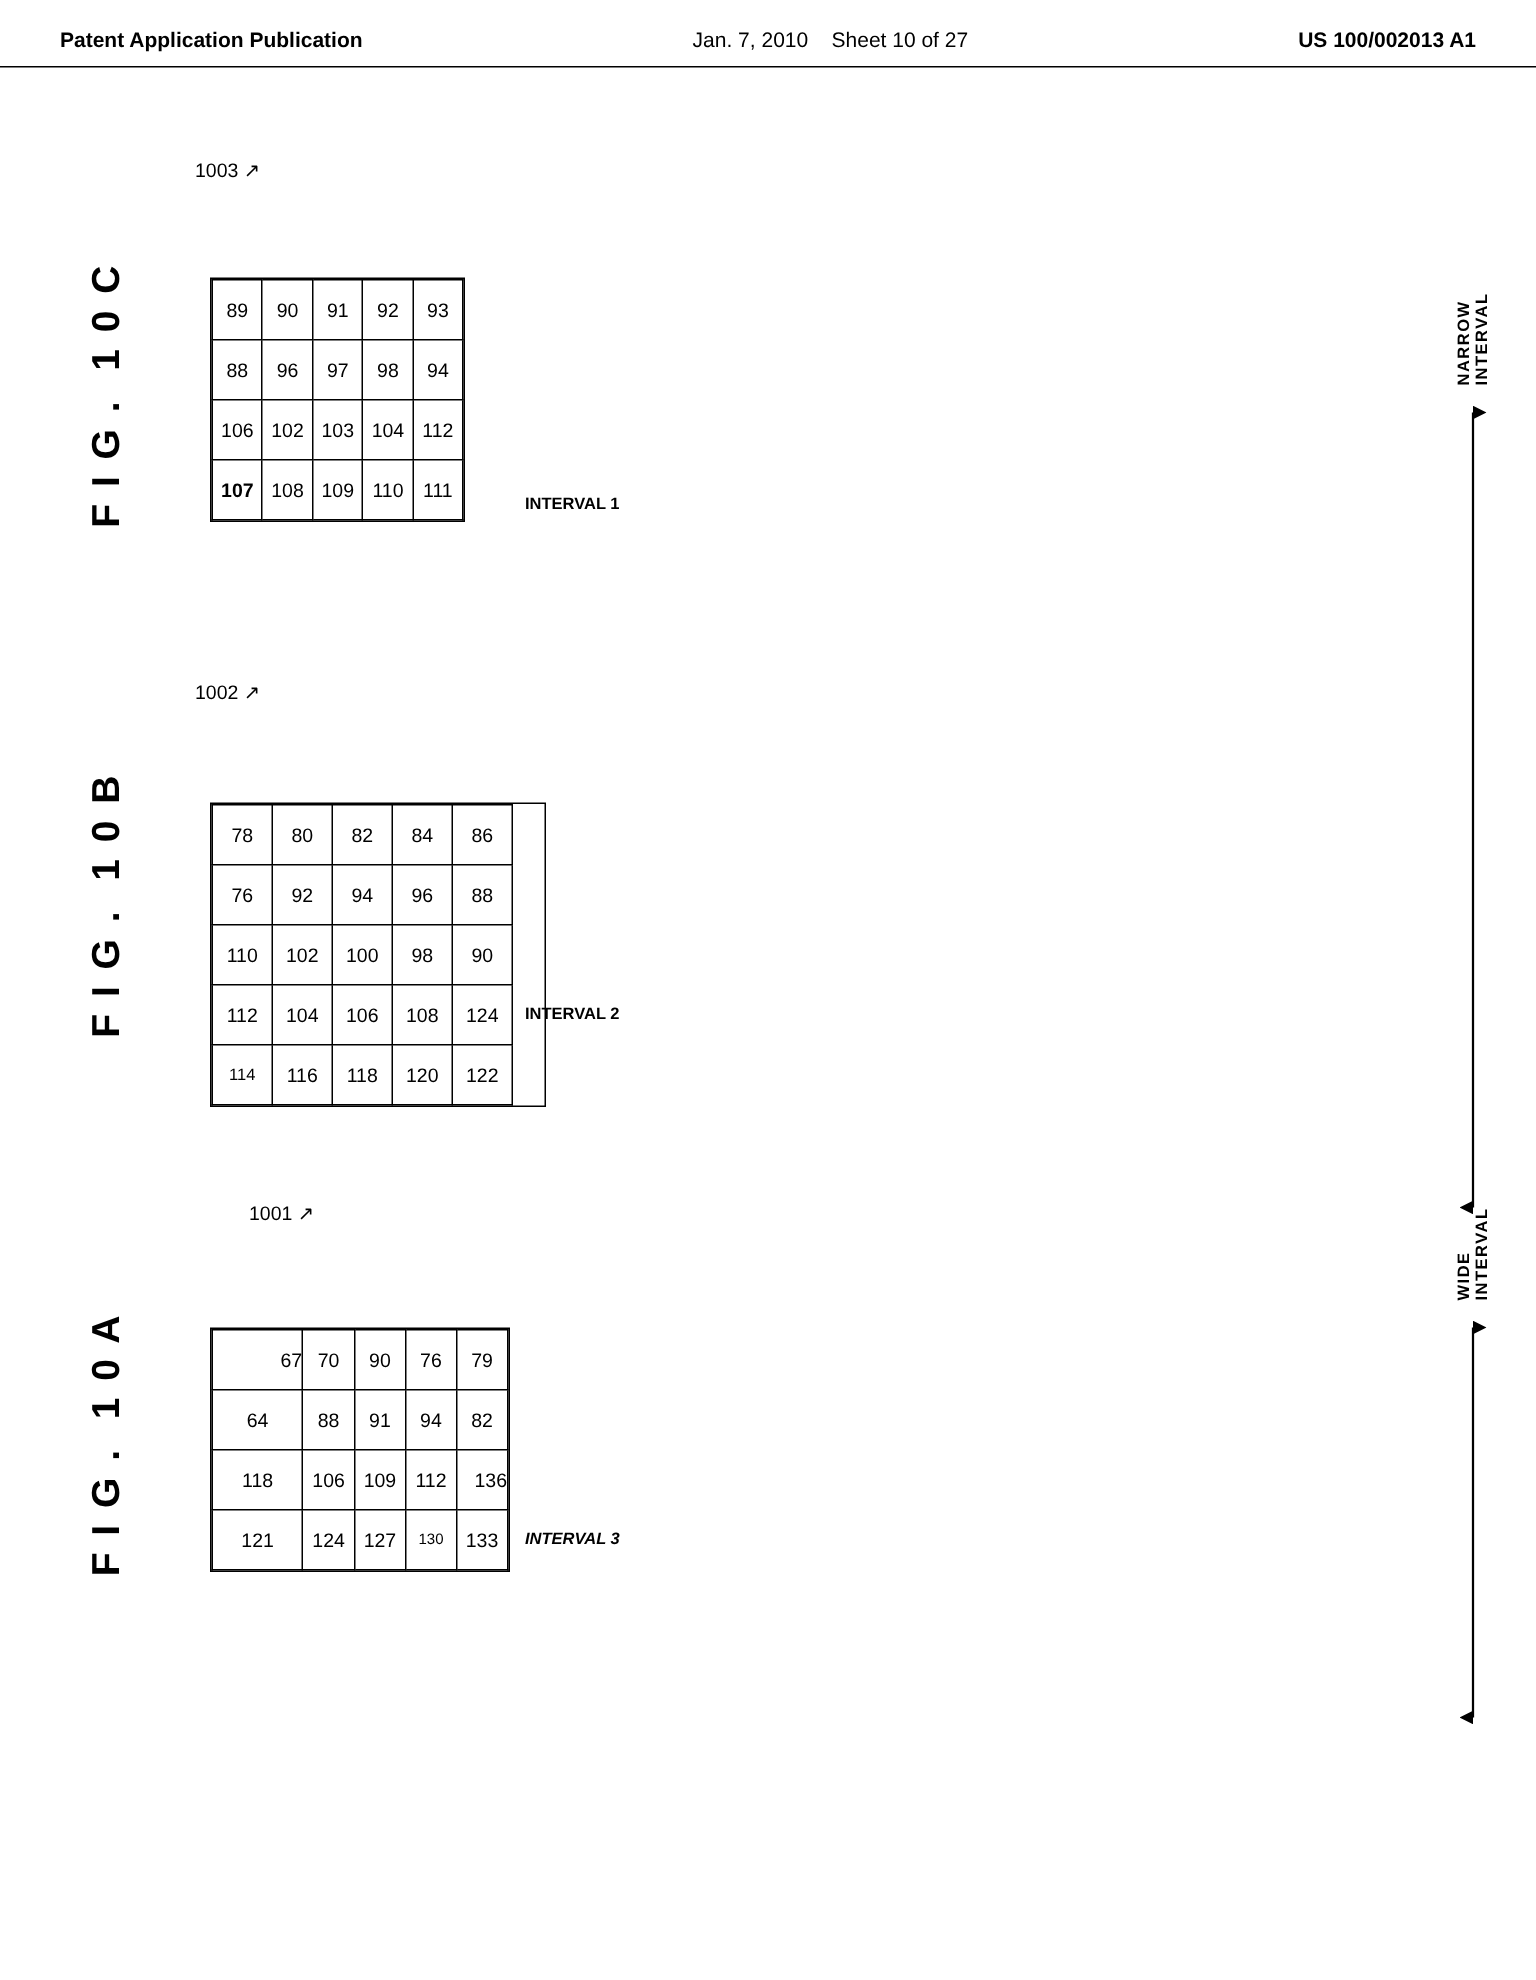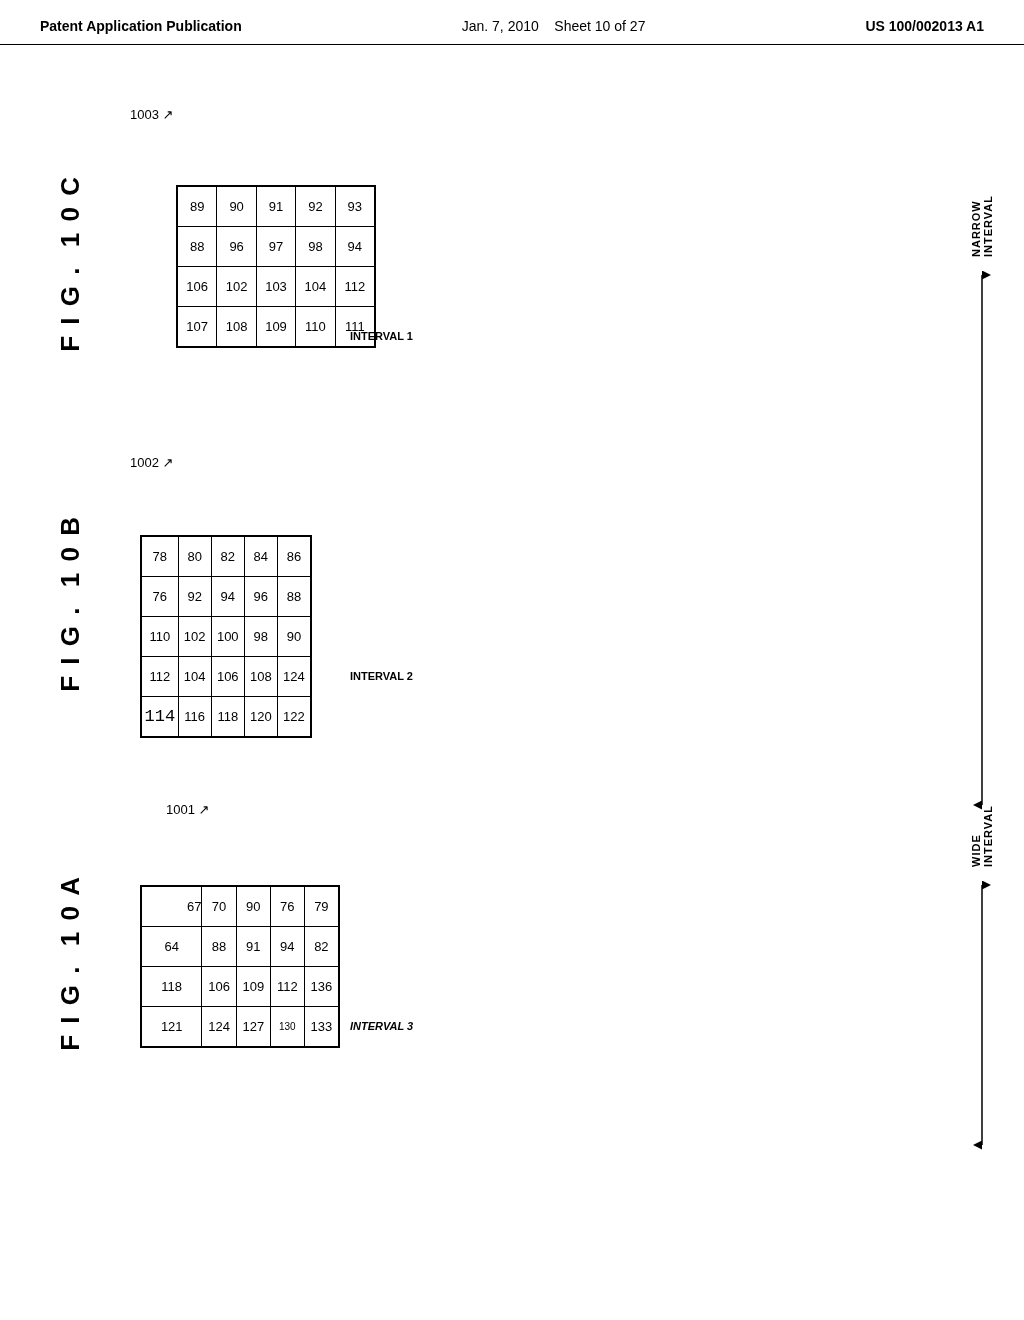--- a/index.html
+++ b/index.html
@@ -83,28 +83,27 @@
     
     .grid-10a {
       left: 140px;
       top: 840px;
       width: 200px;
     }
     
     .grid-10b {
       left: 140px;
       top: 490px;
-      width: 172px;
+      width: 224px;
     }
     
     .grid-10c {
       left: 140px;
       top: 140px;
-      width: 200px;
-      margin-left: 36px;
+      width: 170px;
     }
   </style>
 </head>
 <body>
 
 <div class="header">
   <span class="header-left">Patent Application Publication</span>
   <span class="header-center">
     <span>Jan. 7, 2010</span>&nbsp;&nbsp;&nbsp;&nbsp;<span>Sheet 10 of 27</span>
   </span>
@@ -137,21 +136,21 @@
             <td style="width: 40px; height: 40px; font-size: 13px;">88</td>
             <td style="width: 40px; height: 40px; font-size: 13px;">91</td>
             <td style="width: 40px; height: 40px; font-size: 13px;">94</td>
             <td style="width: 40px; height: 40px; font-size: 13px;">82</td>
           </tr>
           <tr>
             <td style="width: 40px; height: 40px; font-size: 13px;">118</td>
             <td style="width: 40px; height: 40px; font-size: 13px;">106</td>
             <td style="width: 40px; height: 40px; font-size: 13px;">109</td>
             <td style="width: 40px; height: 40px; font-size: 13px;">112</td>
-            <td style="width: 40px; height: 40px; font-size: 13px;">136</td>
+            <td style="width: 40px; height: 40px; font-size: 13px; text-align: right;">136</td>
           </tr>
           <tr>
             <td style="width: 40px; height: 40px; font-size: 13px;">121</td>
             <td style="width: 40px; height: 40px; font-size: 13px;">124</td>
             <td style="width: 40px; height: 40px; font-size: 13px;">127</td>
             <td style="width: 40px; height: 40px; font-size: 10px; margin-top: 35px;">130</td>
             <td style="width: 40px; height: 40px; font-size: 13px;">133</td>
           </tr>
         </tbody>
     </table>
@@ -186,21 +185,21 @@
             <td style="width: 40px; height: 40px; font-size: 13px;">90</td>
           </tr>
           <tr>
             <td style="width: 40px; height: 40px; font-size: 13px;">112</td>
             <td style="width: 40px; height: 40px; font-size: 13px;">104</td>
             <td style="width: 40px; height: 40px; font-size: 13px;">106</td>
             <td style="width: 40px; height: 40px; font-size: 13px;">108</td>
             <td style="width: 40px; height: 40px; font-size: 13px;">124</td>
           </tr>
           <tr>
-            <td style="width: 40px; height: 40px; font-size: 17px; font-family: Liberation Mono, monospace;">114</td>
+            <td style="width: 40px; height: 40px; font-size: 11px;">114</td>
             <td style="width: 40px; height: 40px; font-size: 13px;">116</td>
             <td style="width: 40px; height: 40px; font-size: 13px;">118</td>
             <td style="width: 40px; height: 40px; font-size: 13px;">120</td>
             <td style="width: 40px; height: 40px; font-size: 13px;">122</td>
           </tr>
         </tbody>
     </table>
   </div>
   <div style="position:absolute; left:350px; top:625px; font-size:11px; font-weight:bold;">INTERVAL 2</div>
 
@@ -225,21 +224,21 @@
             <td style="width: 40px; height: 40px; font-size: 13px;">94</td>
           </tr>
           <tr>
             <td style="width: 40px; height: 40px; font-size: 13px;">106</td>
             <td style="width: 40px; height: 40px; font-size: 13px;">102</td>
             <td style="width: 40px; height: 40px; font-size: 13px;">103</td>
             <td style="width: 40px; height: 40px; font-size: 13px;">104</td>
             <td style="width: 40px; height: 40px; font-size: 13px;">112</td>
           </tr>
           <tr>
-            <td style="width: 40px; height: 40px; font-size: 13px;">107</td>
+            <td style="width: 40px; height: 40px; font-size: 13px; font-weight: bold;">107</td>
             <td style="width: 40px; height: 40px; font-size: 13px;">108</td>
             <td style="width: 40px; height: 40px; font-size: 13px;">109</td>
             <td style="width: 40px; height: 40px; font-size: 13px;">110</td>
             <td style="width: 40px; height: 40px; font-size: 13px;">111</td>
           </tr>
         </tbody>
     </table>
   </div>
   <div style="position:absolute; left:350px; top:285px; font-size:11px; font-weight:bold;">INTERVAL 1</div>
 

